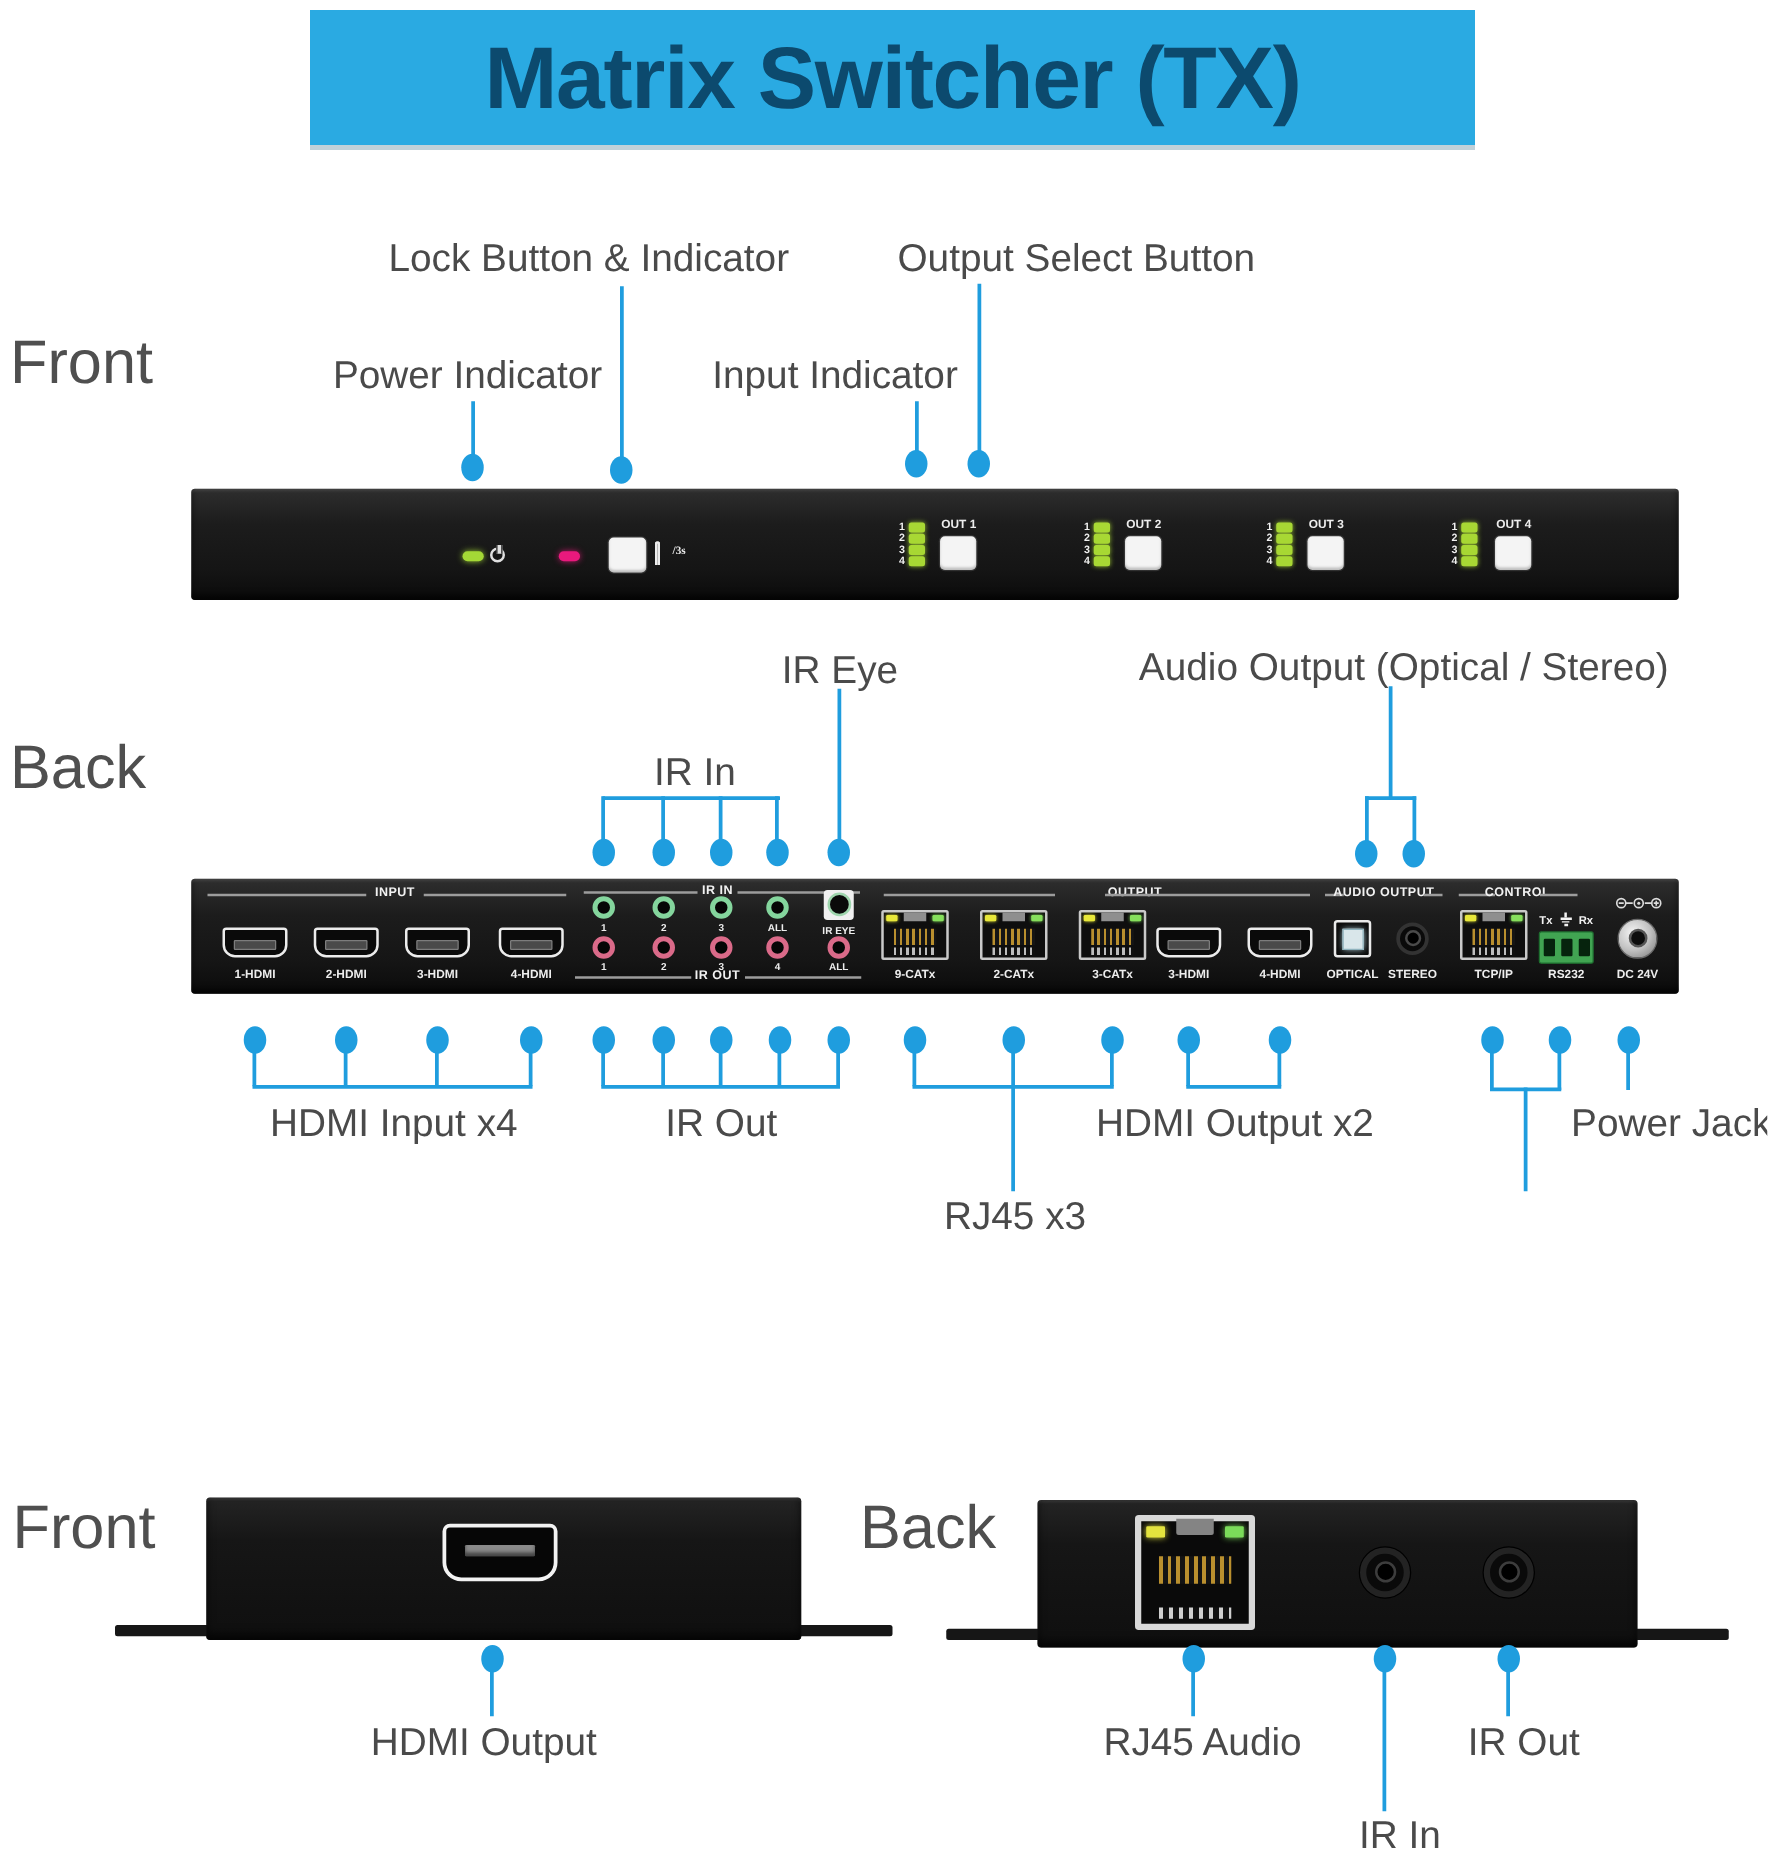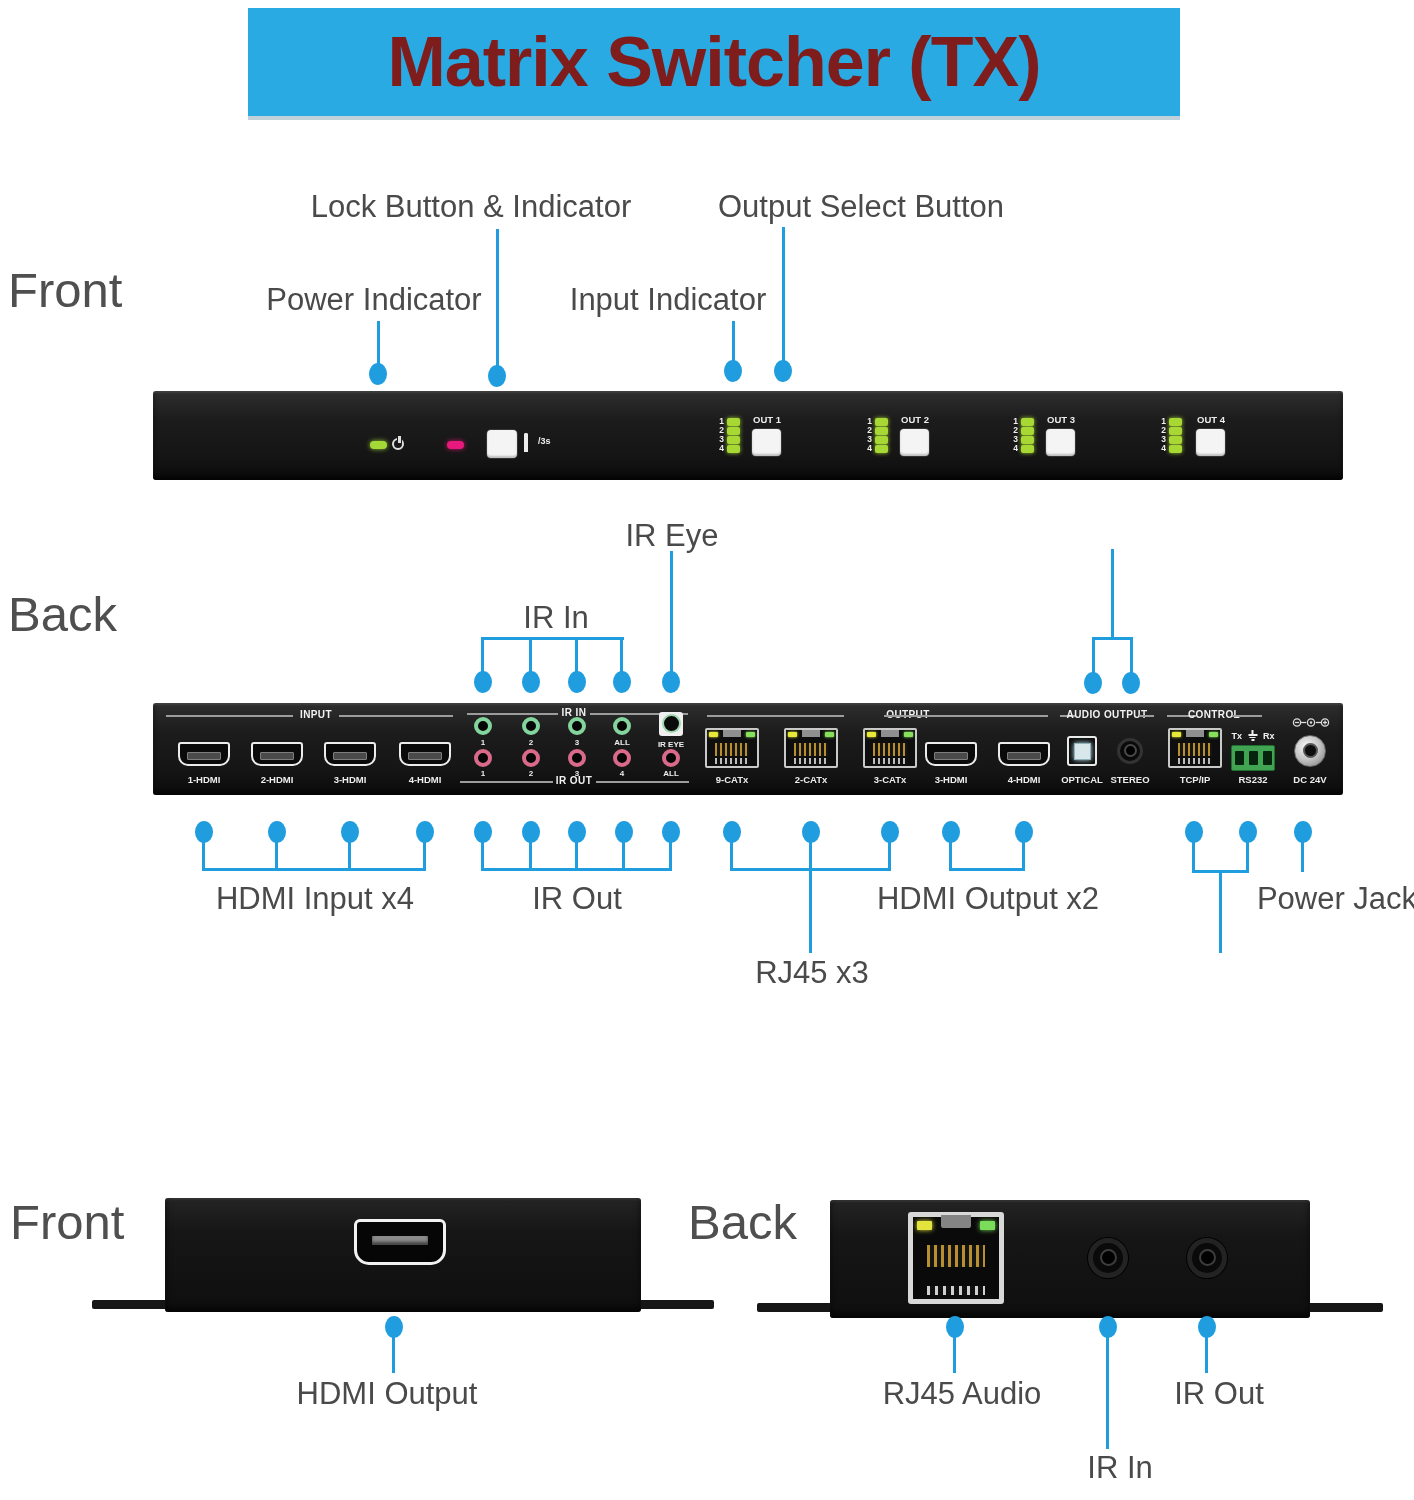--- a/index.html
+++ b/index.html
@@ -1,18 +1,18 @@
 <!DOCTYPE html>
 <html><head>
 <meta charset="utf-8">
 <style>
   html,body{margin:0;padding:0;background:#fff;font-family:"Liberation Sans",sans-serif;}
   #stage{position:relative;width:1414px;height:1500px;background:#fff;overflow:hidden;}
   .abs{position:absolute;}
-  .banner{background:#2aaae2;color:#7f1d1d;display:flex;align-items:center;justify-content:center;
+  .banner{background:#2aaae2;color:#0c4a6e;display:flex;align-items:center;justify-content:center;
           font-weight:600;box-shadow:0 4px 0 rgba(30,90,120,.28);letter-spacing:-1px;}
   .section-label{font-size:49px;color:#4f4f4f;white-space:nowrap;}
   .ann{font-size:31px;color:#4a4a4a;white-space:nowrap;}
   .cx{transform:translateX(-50%);}
   .lline{width:3px;background:#1f9dde;}
   .hbr{height:3px;background:#1f9dde;}
   .dot{width:18px;height:22px;border-radius:50%;background:#1f9dde;}
   .panel{background:linear-gradient(180deg,#2e2e2e,#1c1c1c 32%,#151515 72%,#0b0b0b);
          border-radius:3px;box-shadow:inset 0 2px 2px rgba(255,255,255,.09),inset 0 -4px 5px rgba(0,0,0,.65);}
   .rxbox{background:linear-gradient(180deg,#242424,#161616 30%,#0f0f0f);
@@ -57,21 +57,21 @@
   .gnd .s{left:4.5px;top:0;width:2px;height:4px;}
   .gnd .b1{left:1px;top:4px;width:9px;height:1.5px;}
   .gnd .b2{left:2.5px;top:6.5px;width:6px;height:1.5px;}
   .gnd .b3{left:4px;top:9px;width:3px;height:1.5px;}
   .dcj{width:32px;height:32px;border-radius:50%;background:radial-gradient(circle at 38% 35%,#f5f5f5,#c2c2c2 50%,#8d8d8d 85%);
        border:1px solid #6a6a6a;box-sizing:border-box;}
   .dcj i{display:block;width:11px;height:11px;border-radius:50%;background:#0d0d0d;border:2px solid #555;margin:7px auto 0;}
   .pwricon{width:13px;height:13px;}
   .pwricon .ring{position:absolute;left:0;top:1px;width:12px;height:12px;border:2px solid #e0e0e0;border-radius:50%;box-sizing:border-box;}
   .pwricon .bar{position:absolute;left:5px;top:-1px;width:2.5px;height:7px;background:#e0e0e0;border-left:1.5px solid #1b1b1b;border-right:1.5px solid #1b1b1b;}
-  .lockwrap{display:flex;align-items:center;gap:3px;}
+  .lockwrap{display:flex;gap:3px;font-family:Liberation Serif, serif;}
   .lockglyph{width:11px;height:12px;}
   .lockglyph .shk{width:7px;height:6px;border:2px solid #ededed;border-bottom:none;border-radius:4px 4px 0 0;margin:0 auto;box-sizing:border-box;}
   .lockglyph .bod{width:10px;height:7px;background:#ededed;border-radius:1px;margin:-1px auto 0;}
   .locktxt{font-size:9px;font-weight:bold;color:#ededed;}
   .hdmil{width:92px;height:46px;background:#060606;border:3px solid #f2f2f2;border-radius:6px 6px 15px 15px;box-sizing:border-box;}
   .hdmil i{display:block;width:56px;height:9px;background:#8a8a8a;border-radius:1px;margin:14px auto 0;box-shadow:inset 0 -3px 3px rgba(0,0,0,.5);}
   .rj45l{width:96px;height:92px;background:#0a0a0a;border:5px solid #d8d8d8;border-radius:3px;box-sizing:border-box;}
   .rj45l .tab{position:absolute;left:50%;transform:translateX(-50%);top:-2px;width:30px;height:13px;background:#848484;border-radius:0 0 2px 2px;}
   .rj45l .ly{position:absolute;left:4px;top:4px;width:15px;height:9px;background:#e4e43e;border-radius:1px;box-shadow:0 0 5px #e4e43e;}
   .rj45l .lg{position:absolute;right:4px;top:4px;width:15px;height:9px;background:#7bdc5a;border-radius:1px;box-shadow:0 0 5px #7bdc5a;}
@@ -202,20 +202,21 @@
       <div class="indrow">
           <span class="indnum">4</span>
           <span class="led"></span>
         </div>
     </div>
     <div class="abs plabel cx" style="left:1058px;top:23px;">OUT 4</div>
     <div class="abs btn" style="left:1043px;top:38px;width:29px;height:27px;"></div>
   </div>
 
   <div class="abs ann cx" style="left:672px;top:518px;">IR Eye</div>
+  <div class="abs ann cx" style="left:1123px;top:516px;">Audio Output (Optical / Stereo)</div>
   <div class="abs section-label" style="left:8px;top:586px;">Back</div>
   <div class="abs ann cx" style="left:556px;top:600px;">IR In</div>
 
   <div class="abs hbr" style="left:482px;top:637px;width:142px;"></div>
   <div class="abs lline" style="left:481px;top:637px;height:36px;"></div>
   <div class="abs lline" style="left:529px;top:637px;height:36px;"></div>
   <div class="abs lline" style="left:575px;top:637px;height:36px;"></div>
   <div class="abs lline" style="left:620px;top:637px;height:36px;"></div>
   <div class="abs lline" style="left:670px;top:551px;height:124px;"></div>
   <div class="abs lline" style="left:1111px;top:549px;height:90px;"></div>

